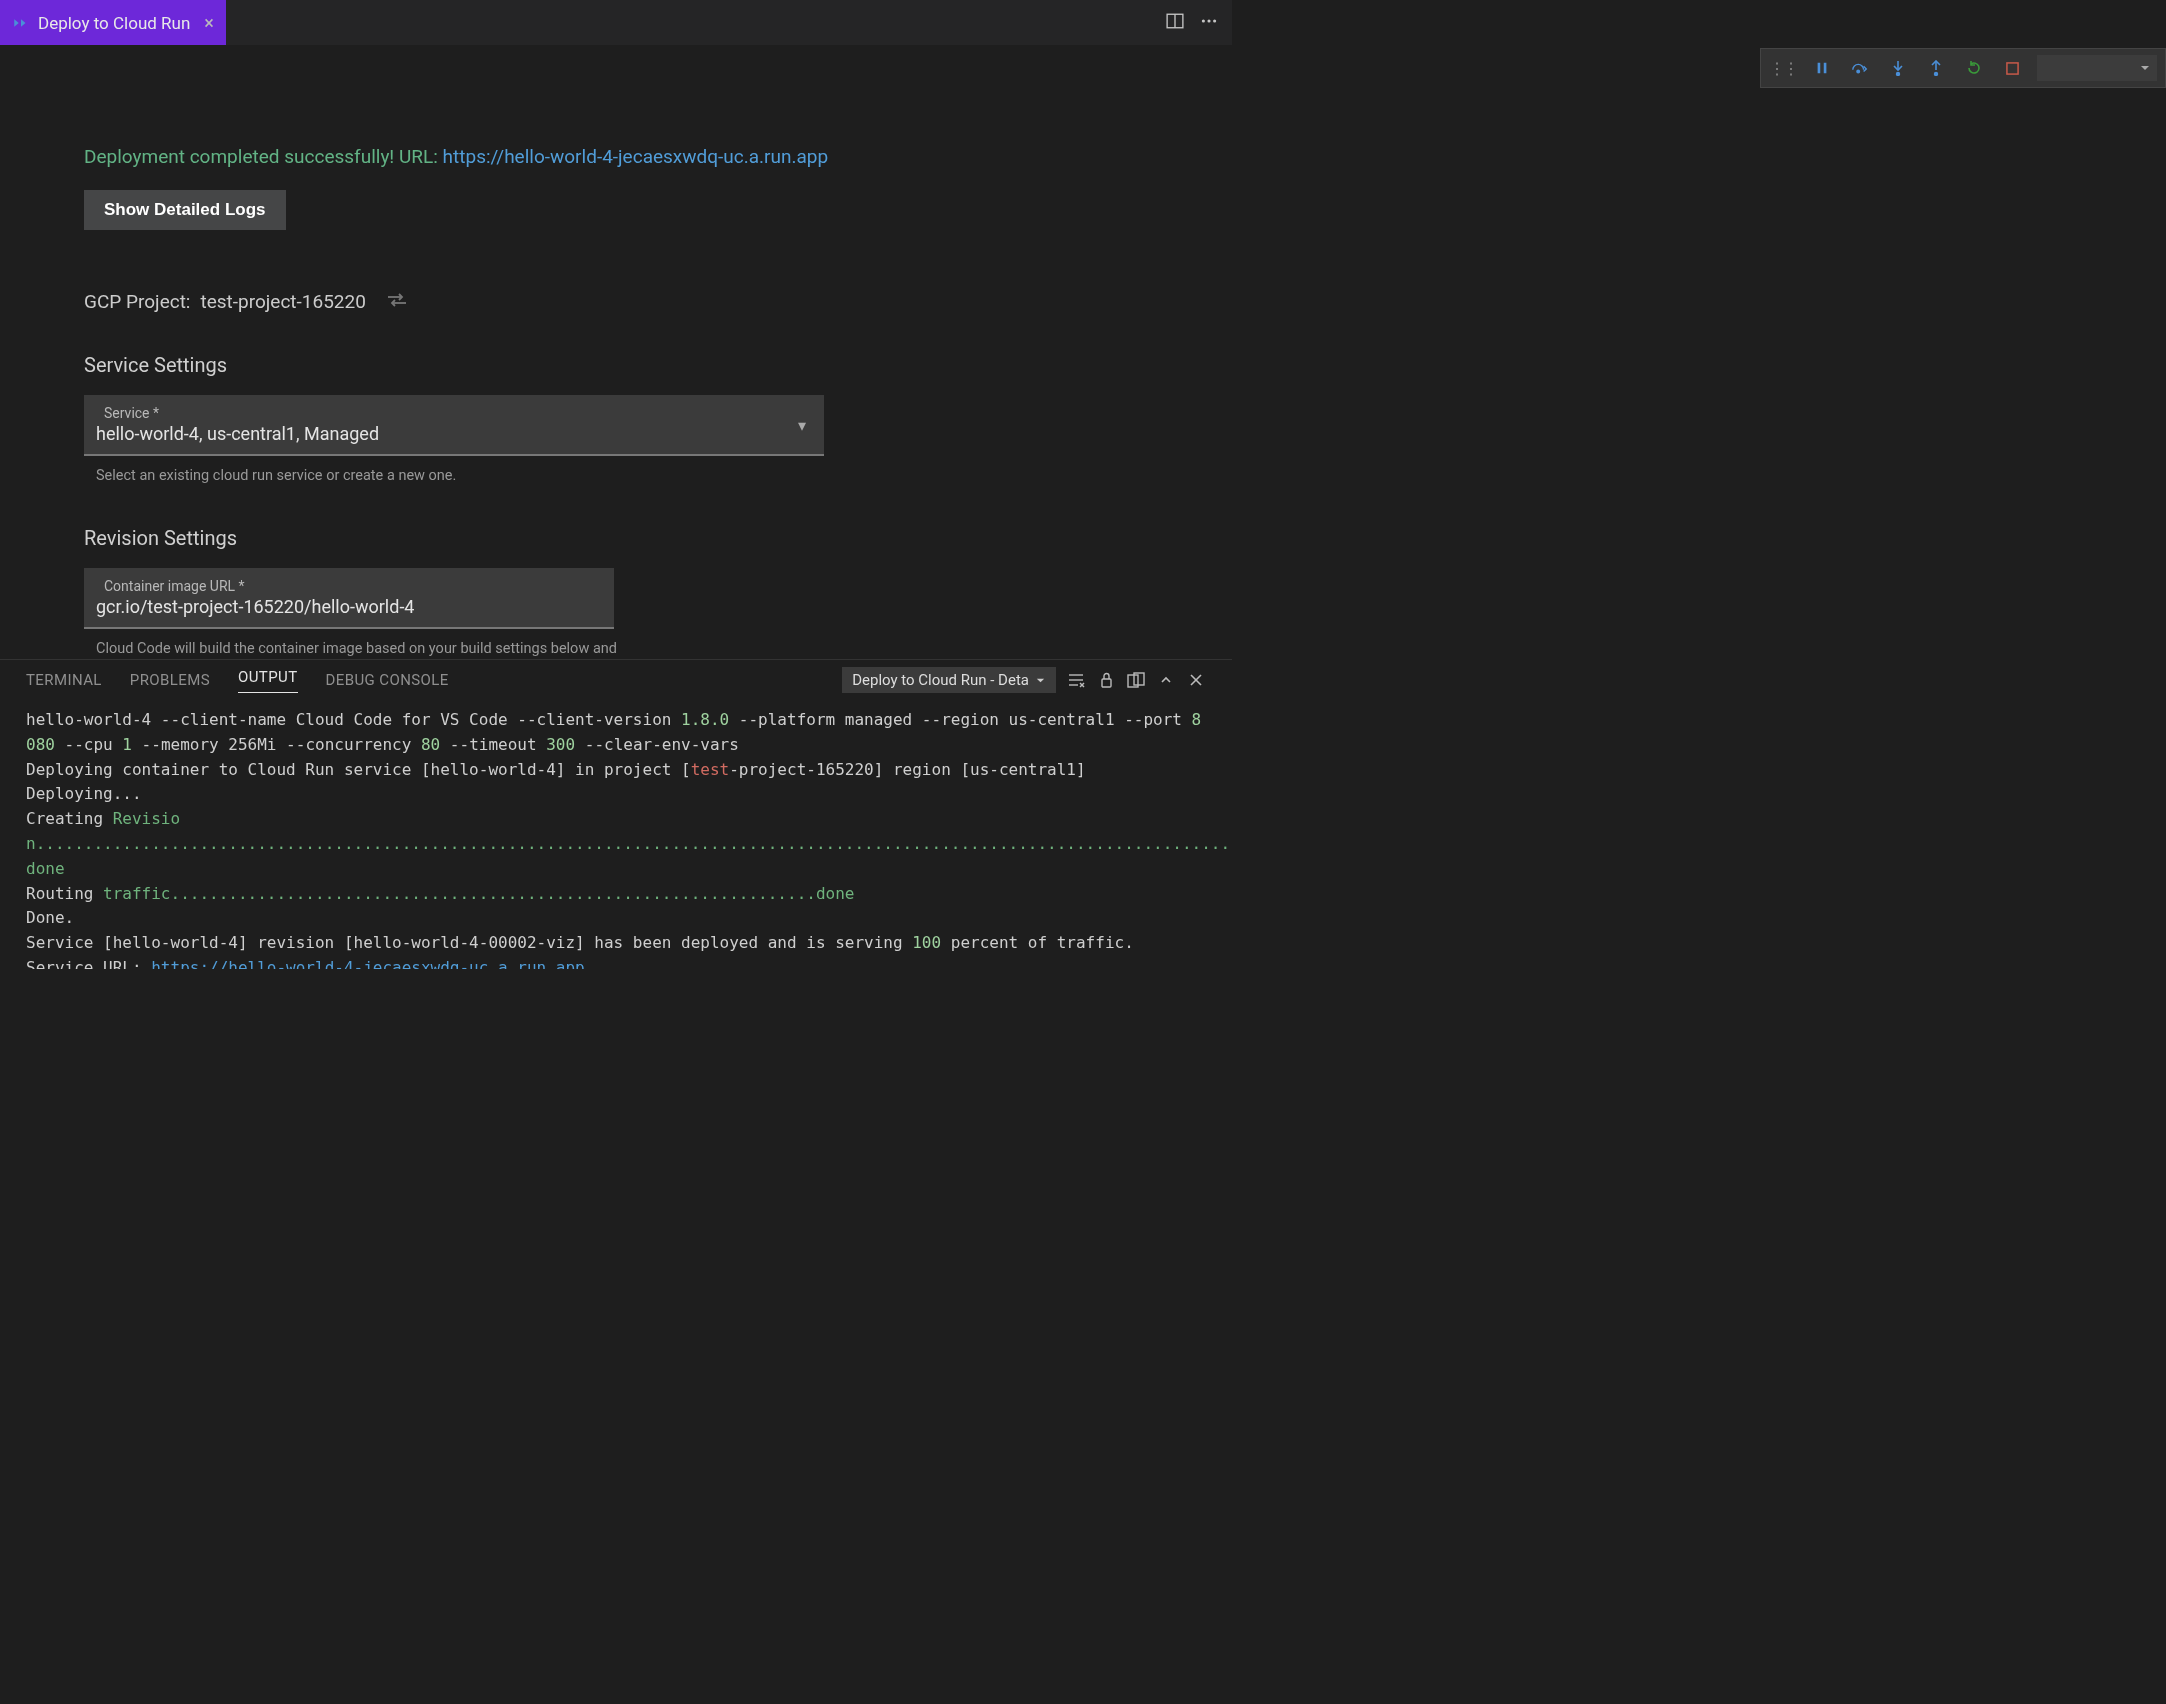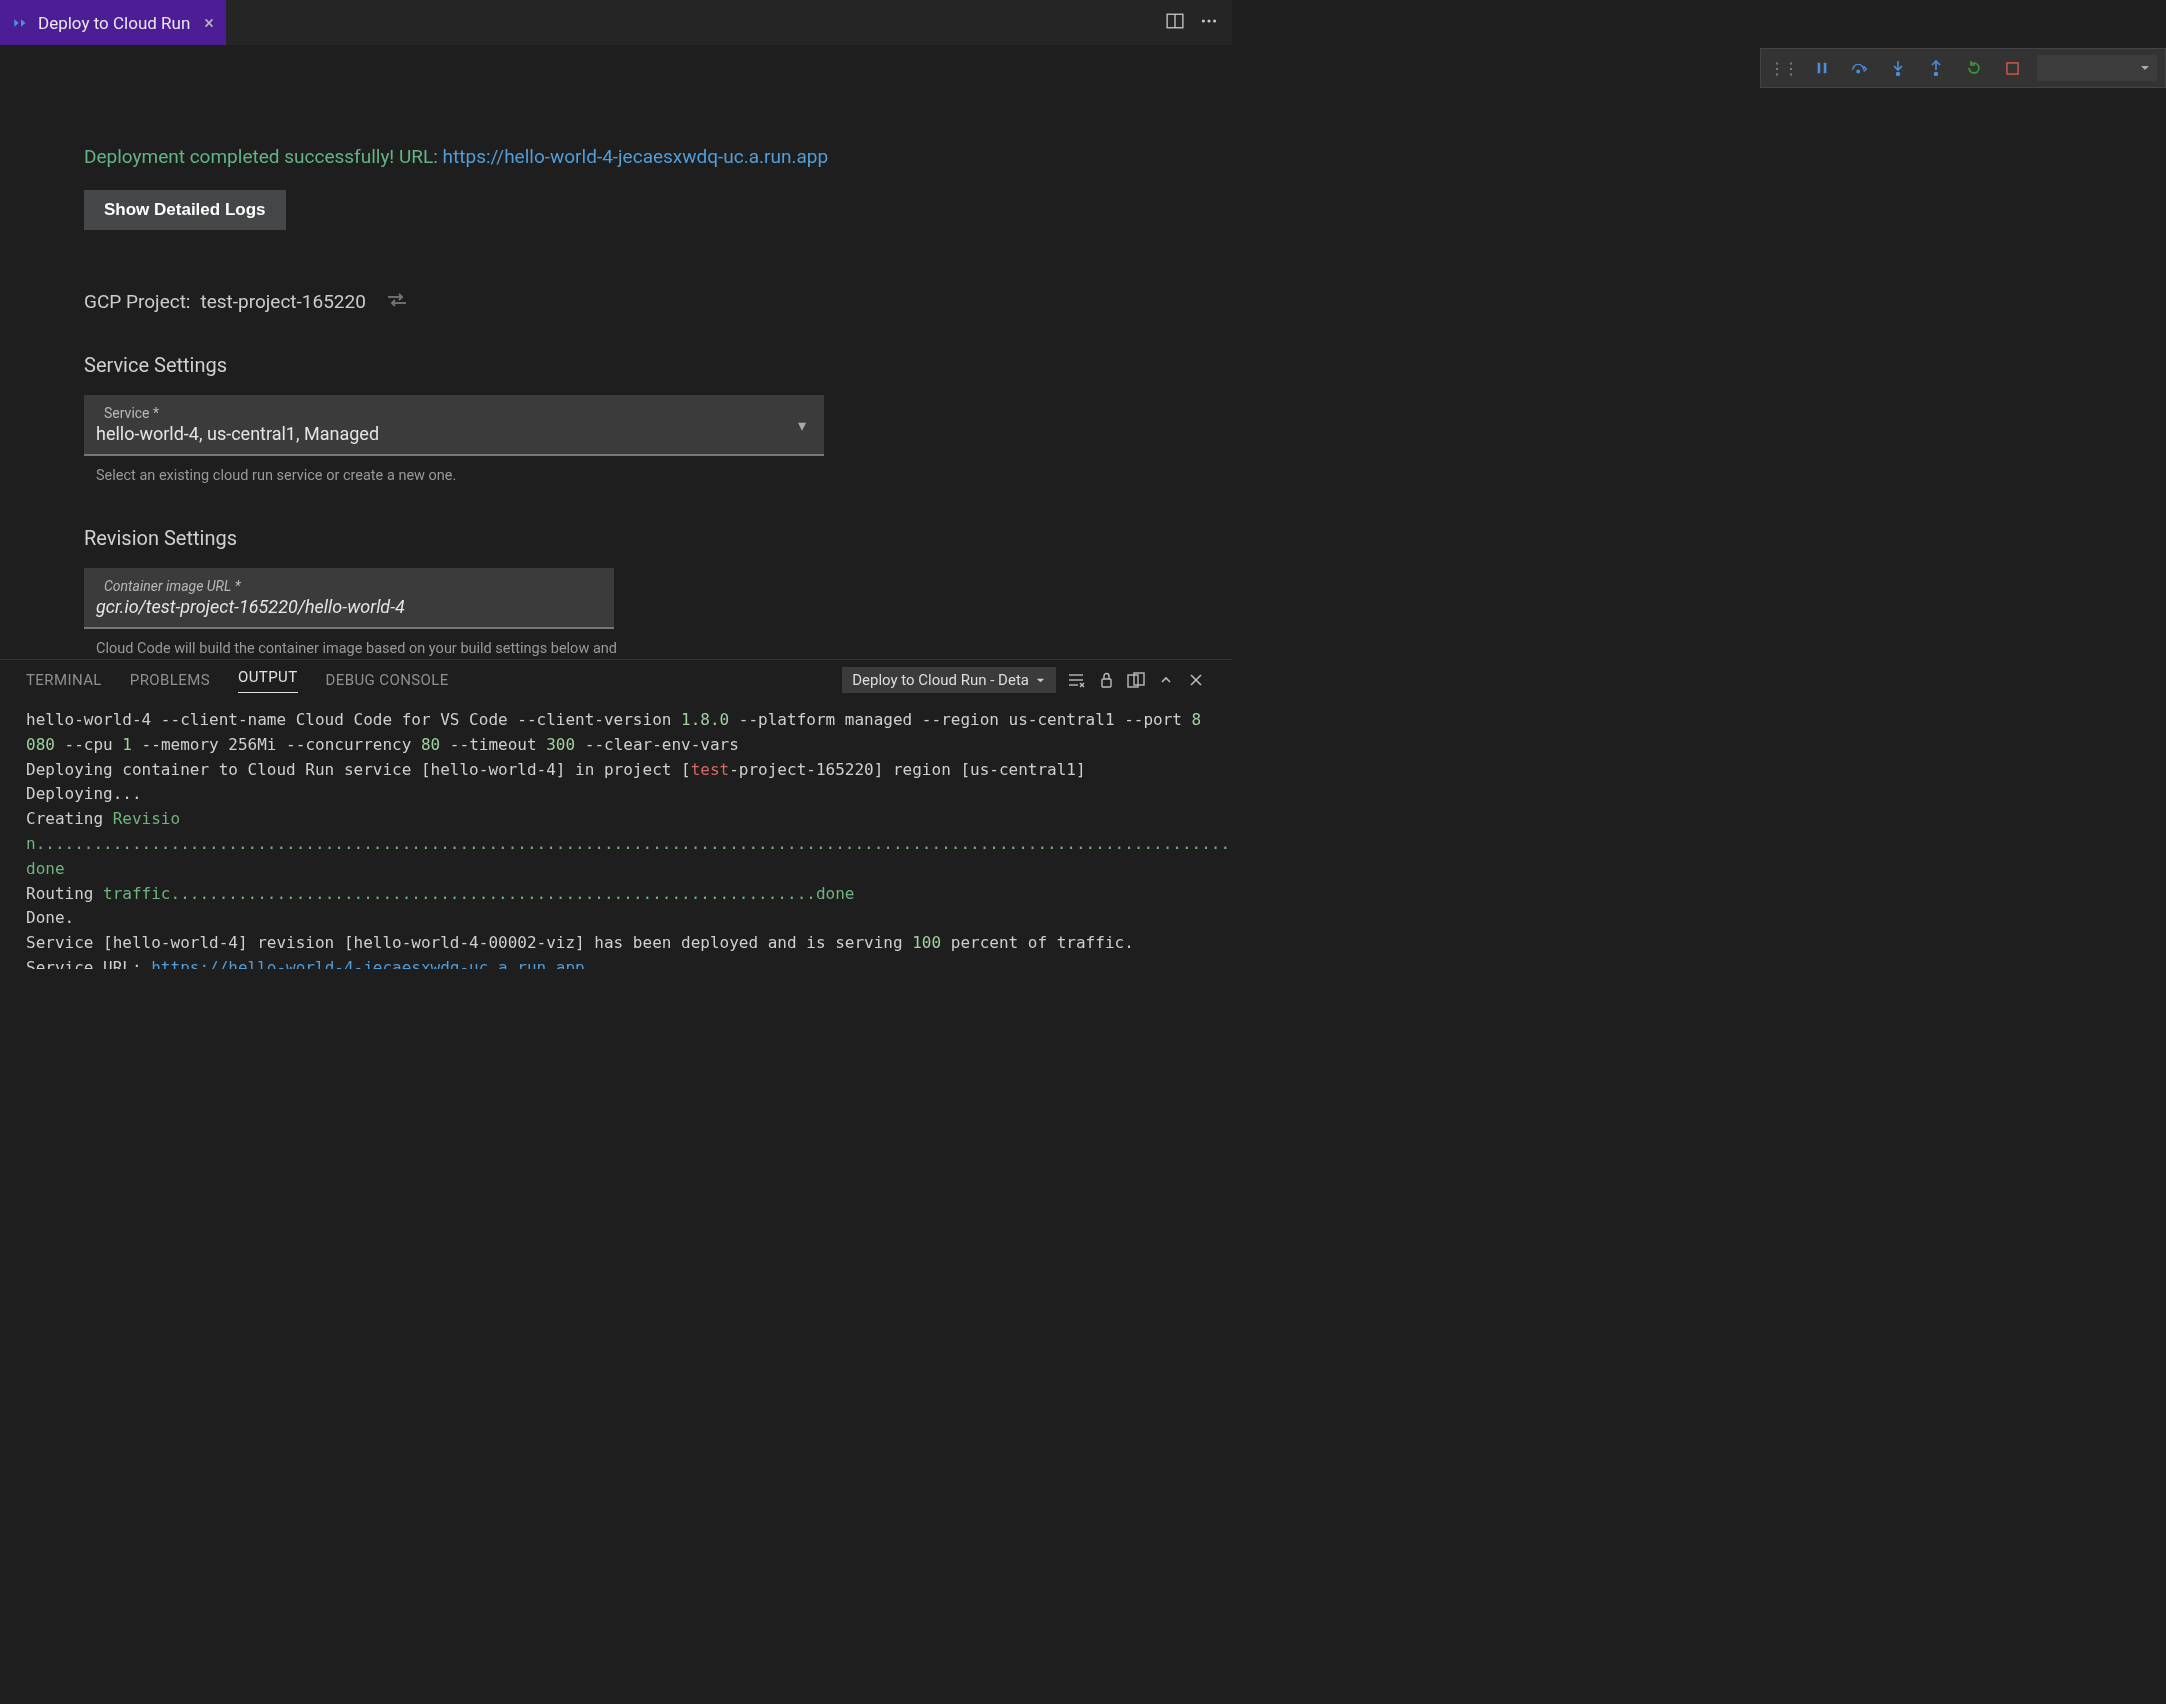--- a/index.html
+++ b/index.html
@@ -14,21 +14,21 @@
     flex-direction: column;
   }
   
   .tab-bar {
     height: 45px;
     background: #252526;
     display: flex;
     align-items: stretch;
   }
   .tab {
-    background: #4c1d95;
+    background: #6d28d9;
     display: flex;
     align-items: center;
     padding: 0 12px;
     gap: 8px;
     min-width: 210px;
   }
   .tab-icon {
     width: 18px; height: 18px;
     display: inline-flex; align-items: center; justify-content: center;
   }
@@ -90,21 +90,21 @@
   .section-h { font-size:20px; color:#d0d0d0; margin-top:40px; margin-bottom:18px; }
   .field-wrap { position: relative; }
   .select-field {
     background:#3b3b3b;
     border-bottom: 2px solid #777;
     width: 740px;
     padding: 10px 16px 10px 12px;
     position:relative;
     cursor:pointer;
   }
-  .select-field.narrow { width: 530px; font-style: italic; }
+  .select-field.narrow { width: 530px; }
   .field-label { color:#b8b8b8; font-size:14px;margin-left:8px; }
   .field-value { color:#e4e4e4; font-size:18px; margin-top:2px;}
   .select-caret { position:absolute; right:18px; top:50%; transform:translateY(-50%); color:#aaa; }
   .helper-text { color:#999; font-size:14.5px; margin-top:10px; margin-left:12px; max-width: 560px; line-height:1.4;}
   
   .panel {
     height: 310px;
     border-top: 1px solid #333;
     background:#1e1e1e;
     display:flex;

